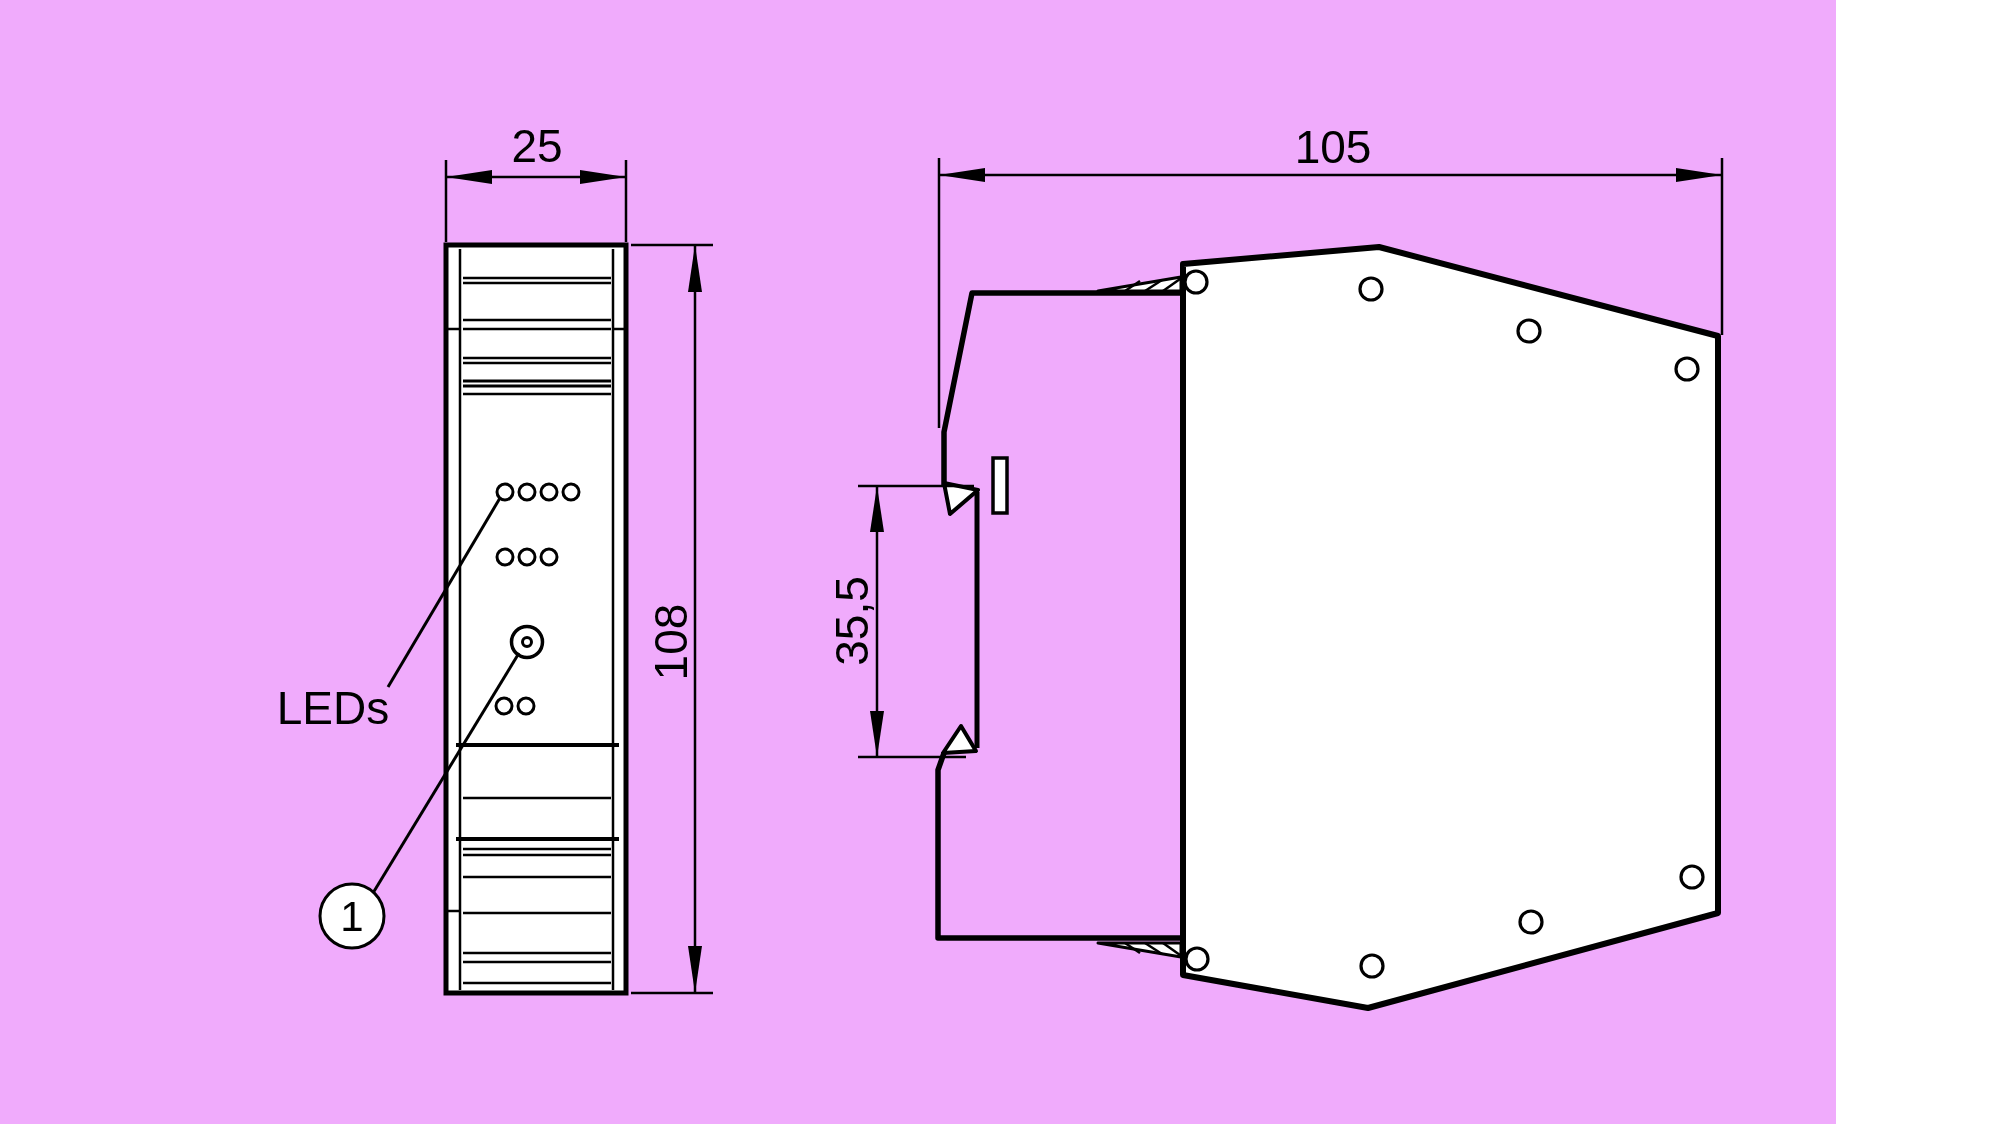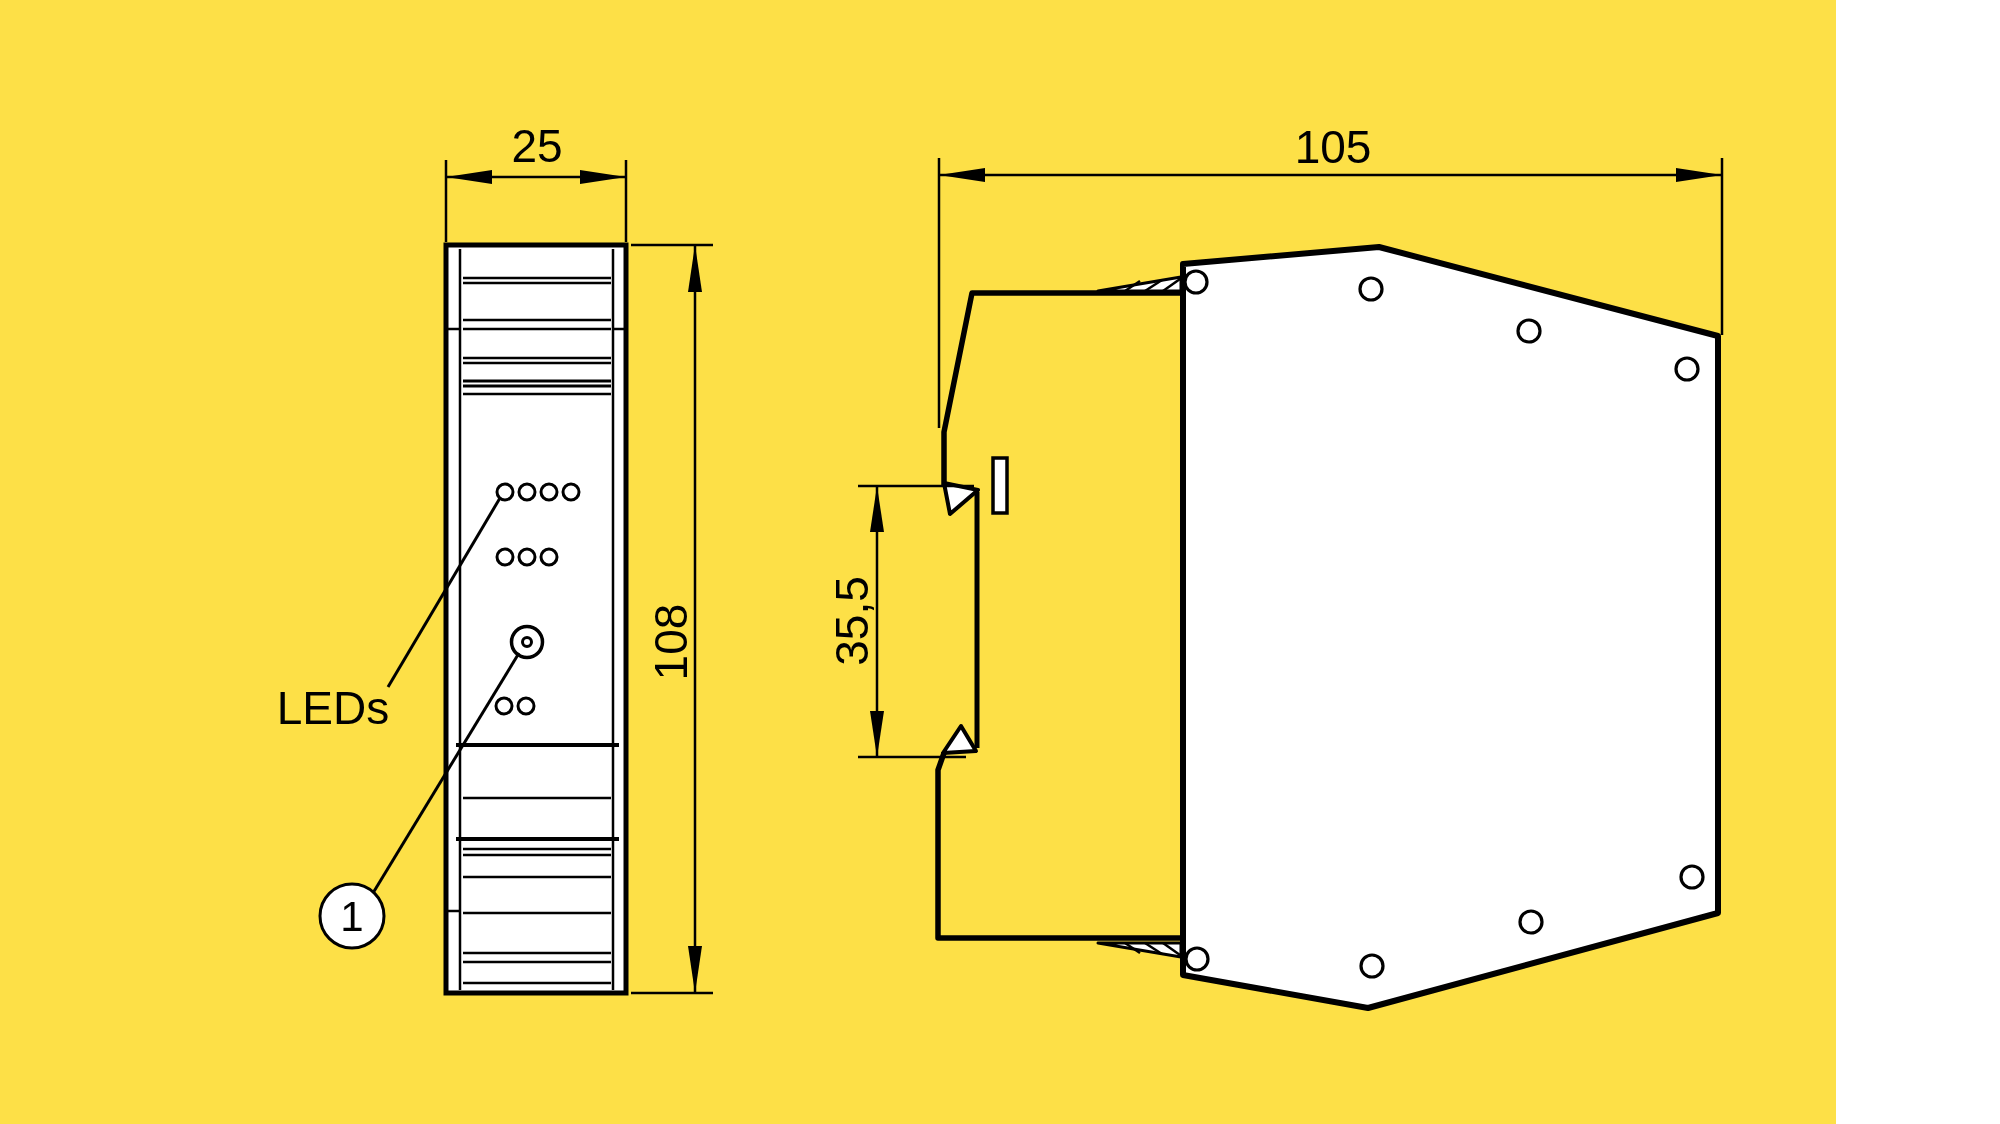--- a/index.html
+++ b/index.html
@@ -4,21 +4,21 @@
 <style>
   html, body {
     margin: 0;
     padding: 0;
     background: #ffffff;
   }
   .canvas {
     position: relative;
     width: 1836px;
     height: 1124px;
-    background: #fde047;
+    background: #f0abfc;
     overflow: hidden;
     font-family: "Liberation Sans", sans-serif;
   }
   svg text {
     font-family: "Liberation Sans", sans-serif;
     fill: #000000;
   }
   .dim-text { font-size: 46px; }
   .callout-text { font-size: 42px; }
 </style>

